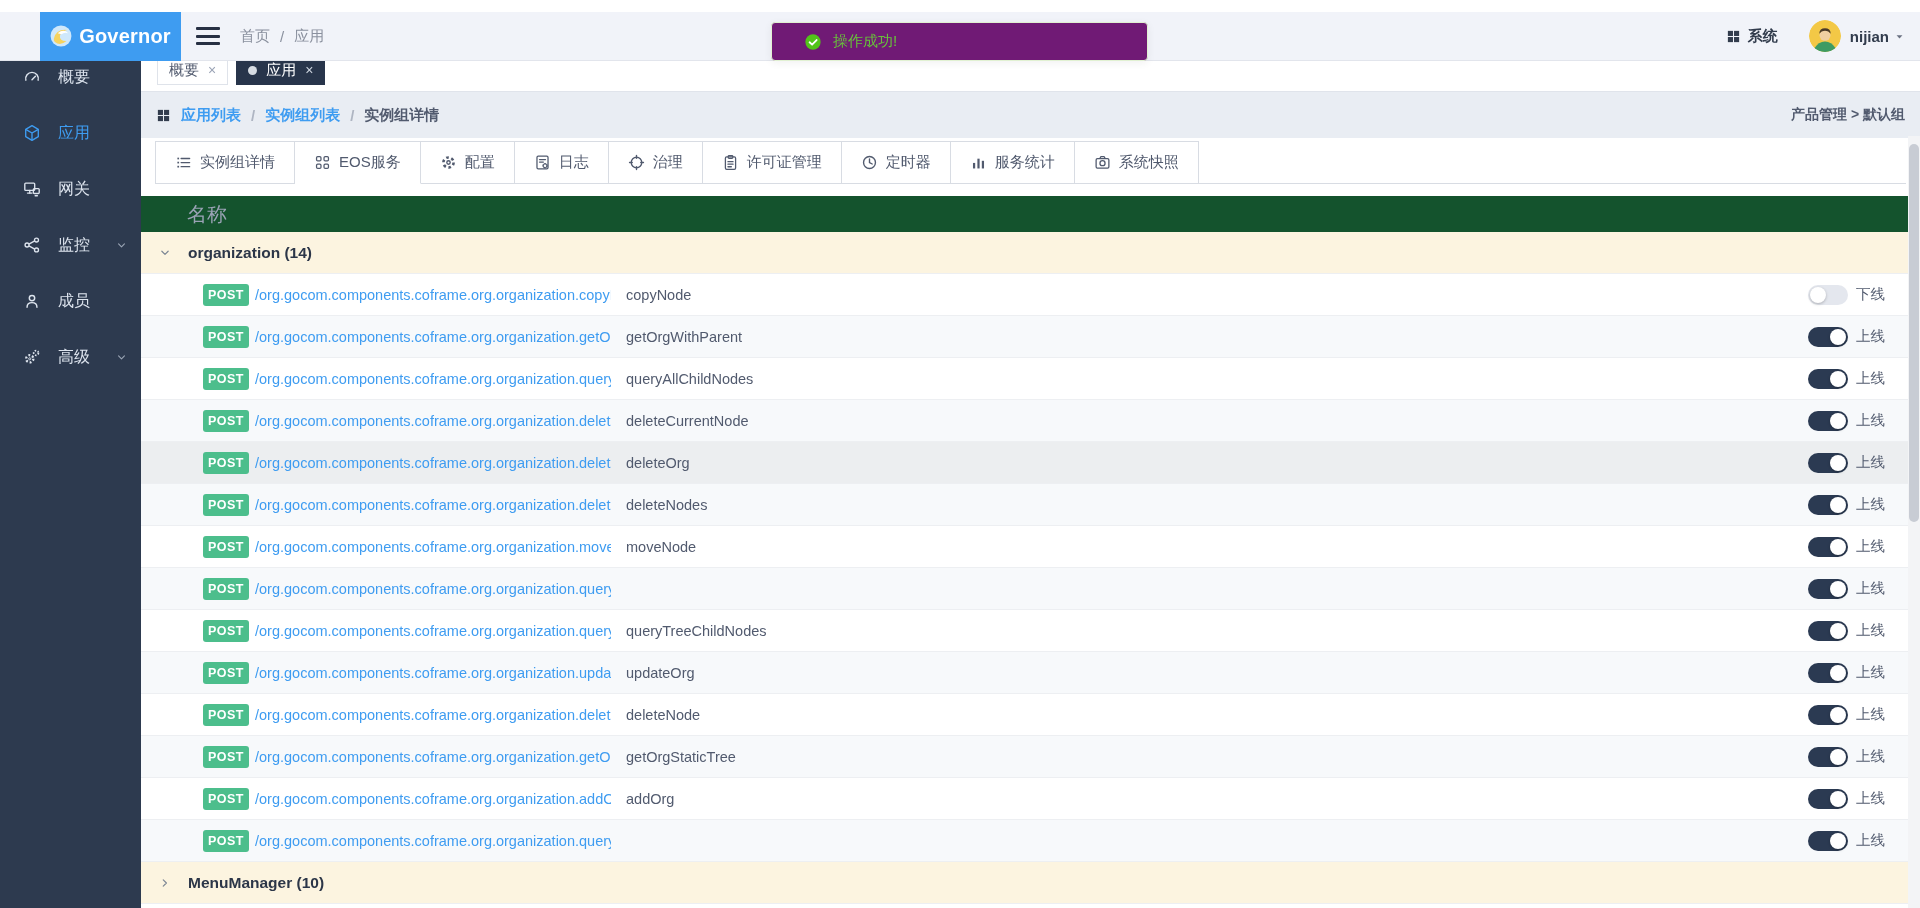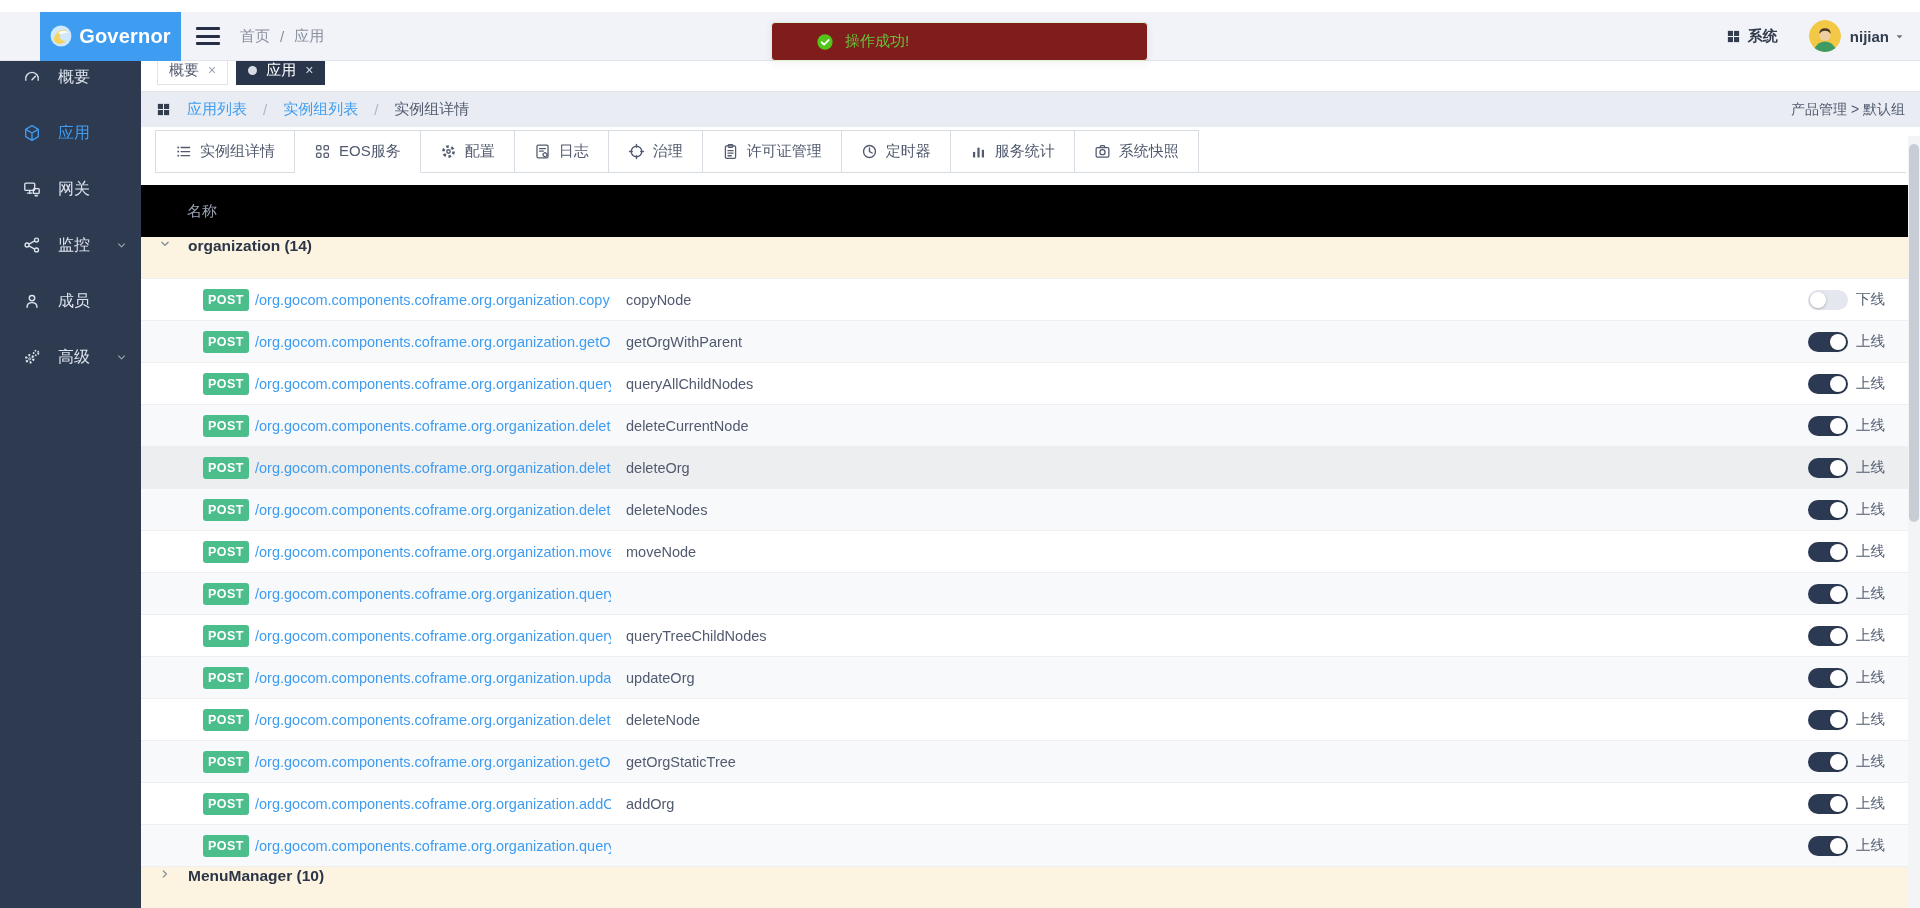--- a/index.html
+++ b/index.html
@@ -36,42 +36,42 @@
   .main { position:absolute; left:141px; top:49px; right:0; bottom:0; background:#fff; }
   .chips-row { height:43px; background:#fff; border-bottom:1px solid #E0E4EB;
     display:flex; align-items:center; padding-left:16px; gap:8px; }
   .chip { height:30px; display:flex; align-items:center; gap:9px; padding:0 11px;
     border:1px solid #DFE3EA; background:#fff; color:#515a6e; font-size:15px; cursor:pointer; }
   .chip .x { color:#9aa3b5; font-size:14px; }
   .chip.active { background:#28354B; border-color:#28354B; color:#fff; }
   .chip.active .x { color:#cfd6e0; }
   .chip .dot { width:9px; height:9px; border-radius:50%; background:#D7DCE3; }
 
-  .crumb-band { height:35px; background:#E9EDF3; display:flex; align-items:center;
-    padding:0 15px; font-size:15px; gap:16px; }
+  .crumb-band { height:46px; background:#E9EDF3; display:flex; align-items:center;
+    padding:0 15px; font-size:15px; gap:10px;font-weight:bold; }
   .crumb-band a { color:#3E9CF1; text-decoration:none; cursor:pointer; }
   .crumb-sep { color:#AEB5C2; }
   .crumb-cur { color:#515a6e; }
   .crumb-right { margin-left:auto; color:#515a6e; font-size:14px; }
 
   
   .tab-strip { margin:3px 14px 0 14px; height:43px; display:flex; position:relative; }
   .tab-strip::after { content:""; position:absolute; left:0; right:0; bottom:0; height:1px; background:#D8DCE3; }
   .dtab { height:43px; display:flex; align-items:center; gap:8px; padding:0 19px; font-size:15px;
     color:#515a6e; background:#fff; border:1px solid #D8DCE3; border-left:none; position:relative;
     z-index:1; cursor:pointer; white-space:nowrap; }
   .dtab:first-child { border-left:1px solid #D8DCE3; }
   .dtab.active { border-bottom:1px solid #fff; }
   .dtab .ic { color:#515a6e; }
 
   
   .svc-table { margin-top:12px; margin-right:12px; }
-  .thead { height:52px; background:#000000; display:flex; align-items:center;
-    padding-left:46px; color:#9AA3B5; font-size:15px; }
-  .group-row { height:42px; background:#FCF4E0; display:flex; 
+  .thead { height:36px; background:#14532d; display:flex; align-items:center;
+    padding-left:46px; color:#9AA3B5; font-size:20px; }
+  .group-row { height:42px; background:#FCF4E0; display:flex; align-items:center;
     padding-left:17px; border-bottom:1px solid #EDEFF2; cursor:pointer; }
   .group-row .chev { color:#7C8694; }
   .group-name { margin-left:16px; font-weight:bold; color:#2C3648; font-size:15.5px; }
   .svc-row { height:42px; display:flex; align-items:center; padding-left:62px;
     border-bottom:1px solid #EDEFF2; background:#fff; }
   .svc-row.striped { background:#F7F9FB; }
   .svc-row.hovered { background:#ECEEF0; }
   .badge { width:46px; height:22px; border-radius:3px; background:#4CBE8C; color:#fff;
     font-size:12.5px; font-weight:bold; display:flex; align-items:center; justify-content:center;
     letter-spacing:0.5px; flex:none; }
@@ -88,22 +88,22 @@
   .toggle.off .knob { left:2px; }
   .toggle-label { font-size:14.5px; color:#515a6e; }
 
   
   .vscroll { position:absolute; right:0; top:136px; width:12px; bottom:0; background:#F3F4F6; }
   .vscroll .thumb { position:absolute; left:1px; width:10px; top:8px; height:378px;
     background:#C8CCD4; border-radius:5px; cursor:pointer; }
 
   
   .toast { position:absolute; left:771px; top:22px; width:377px; height:39px; z-index:50;
-    background:#7f1d1d; border:1px solid #E1F1D2; border-radius:4px; display:flex; align-items:center;
-    padding-left:44px; gap:11px; box-shadow:0 2px 8px rgba(0,0,0,0.06); }
+    background:#701a75; border:1px solid #E1F1D2; border-radius:4px; display:flex; align-items:center;
+    padding-left:32px; gap:11px; box-shadow:0 2px 8px rgba(0,0,0,0.06); }
   .toast-text { color:#67C23A; font-size:15px; }
 </style>
 </head>
 <body>
 
 <svg width="0" height="0" style="position:absolute" aria-hidden="true">
   <defs>
     <g id="sty"></g>
     <symbol id="sym-dashboard" viewBox="0 0 20 20">
         <g fill="none" stroke="currentColor" stroke-width="1.6" stroke-linecap="round">

